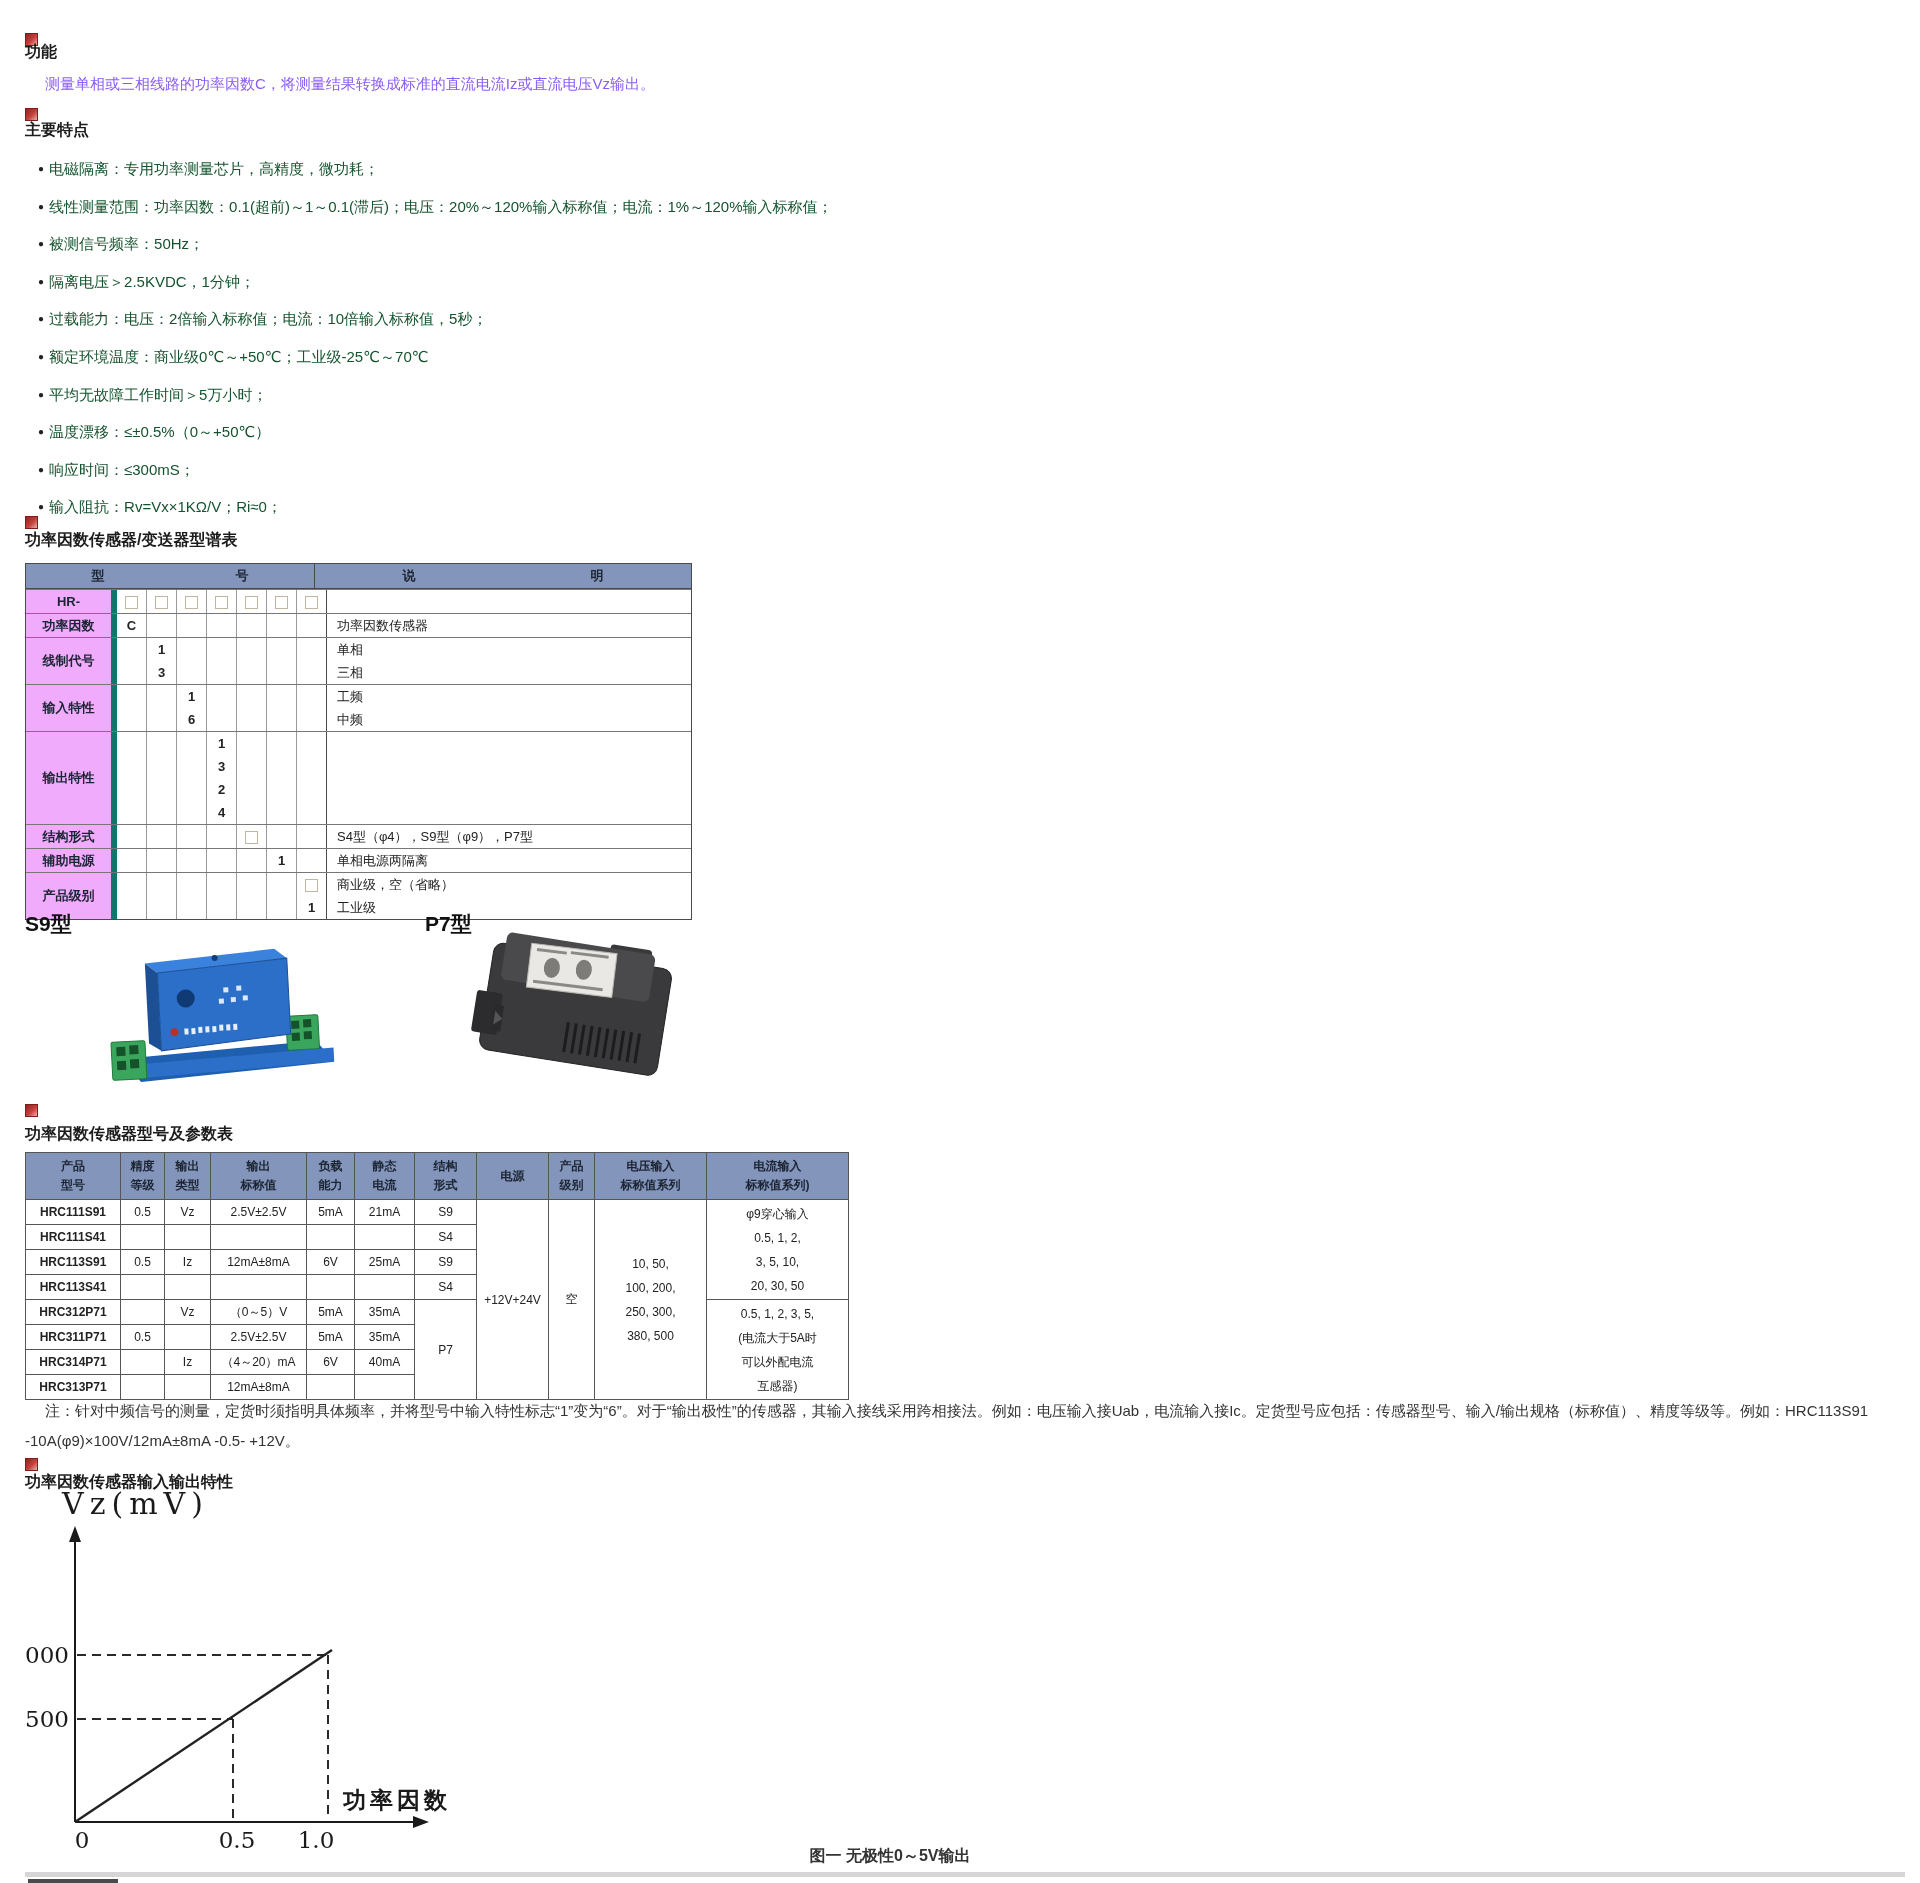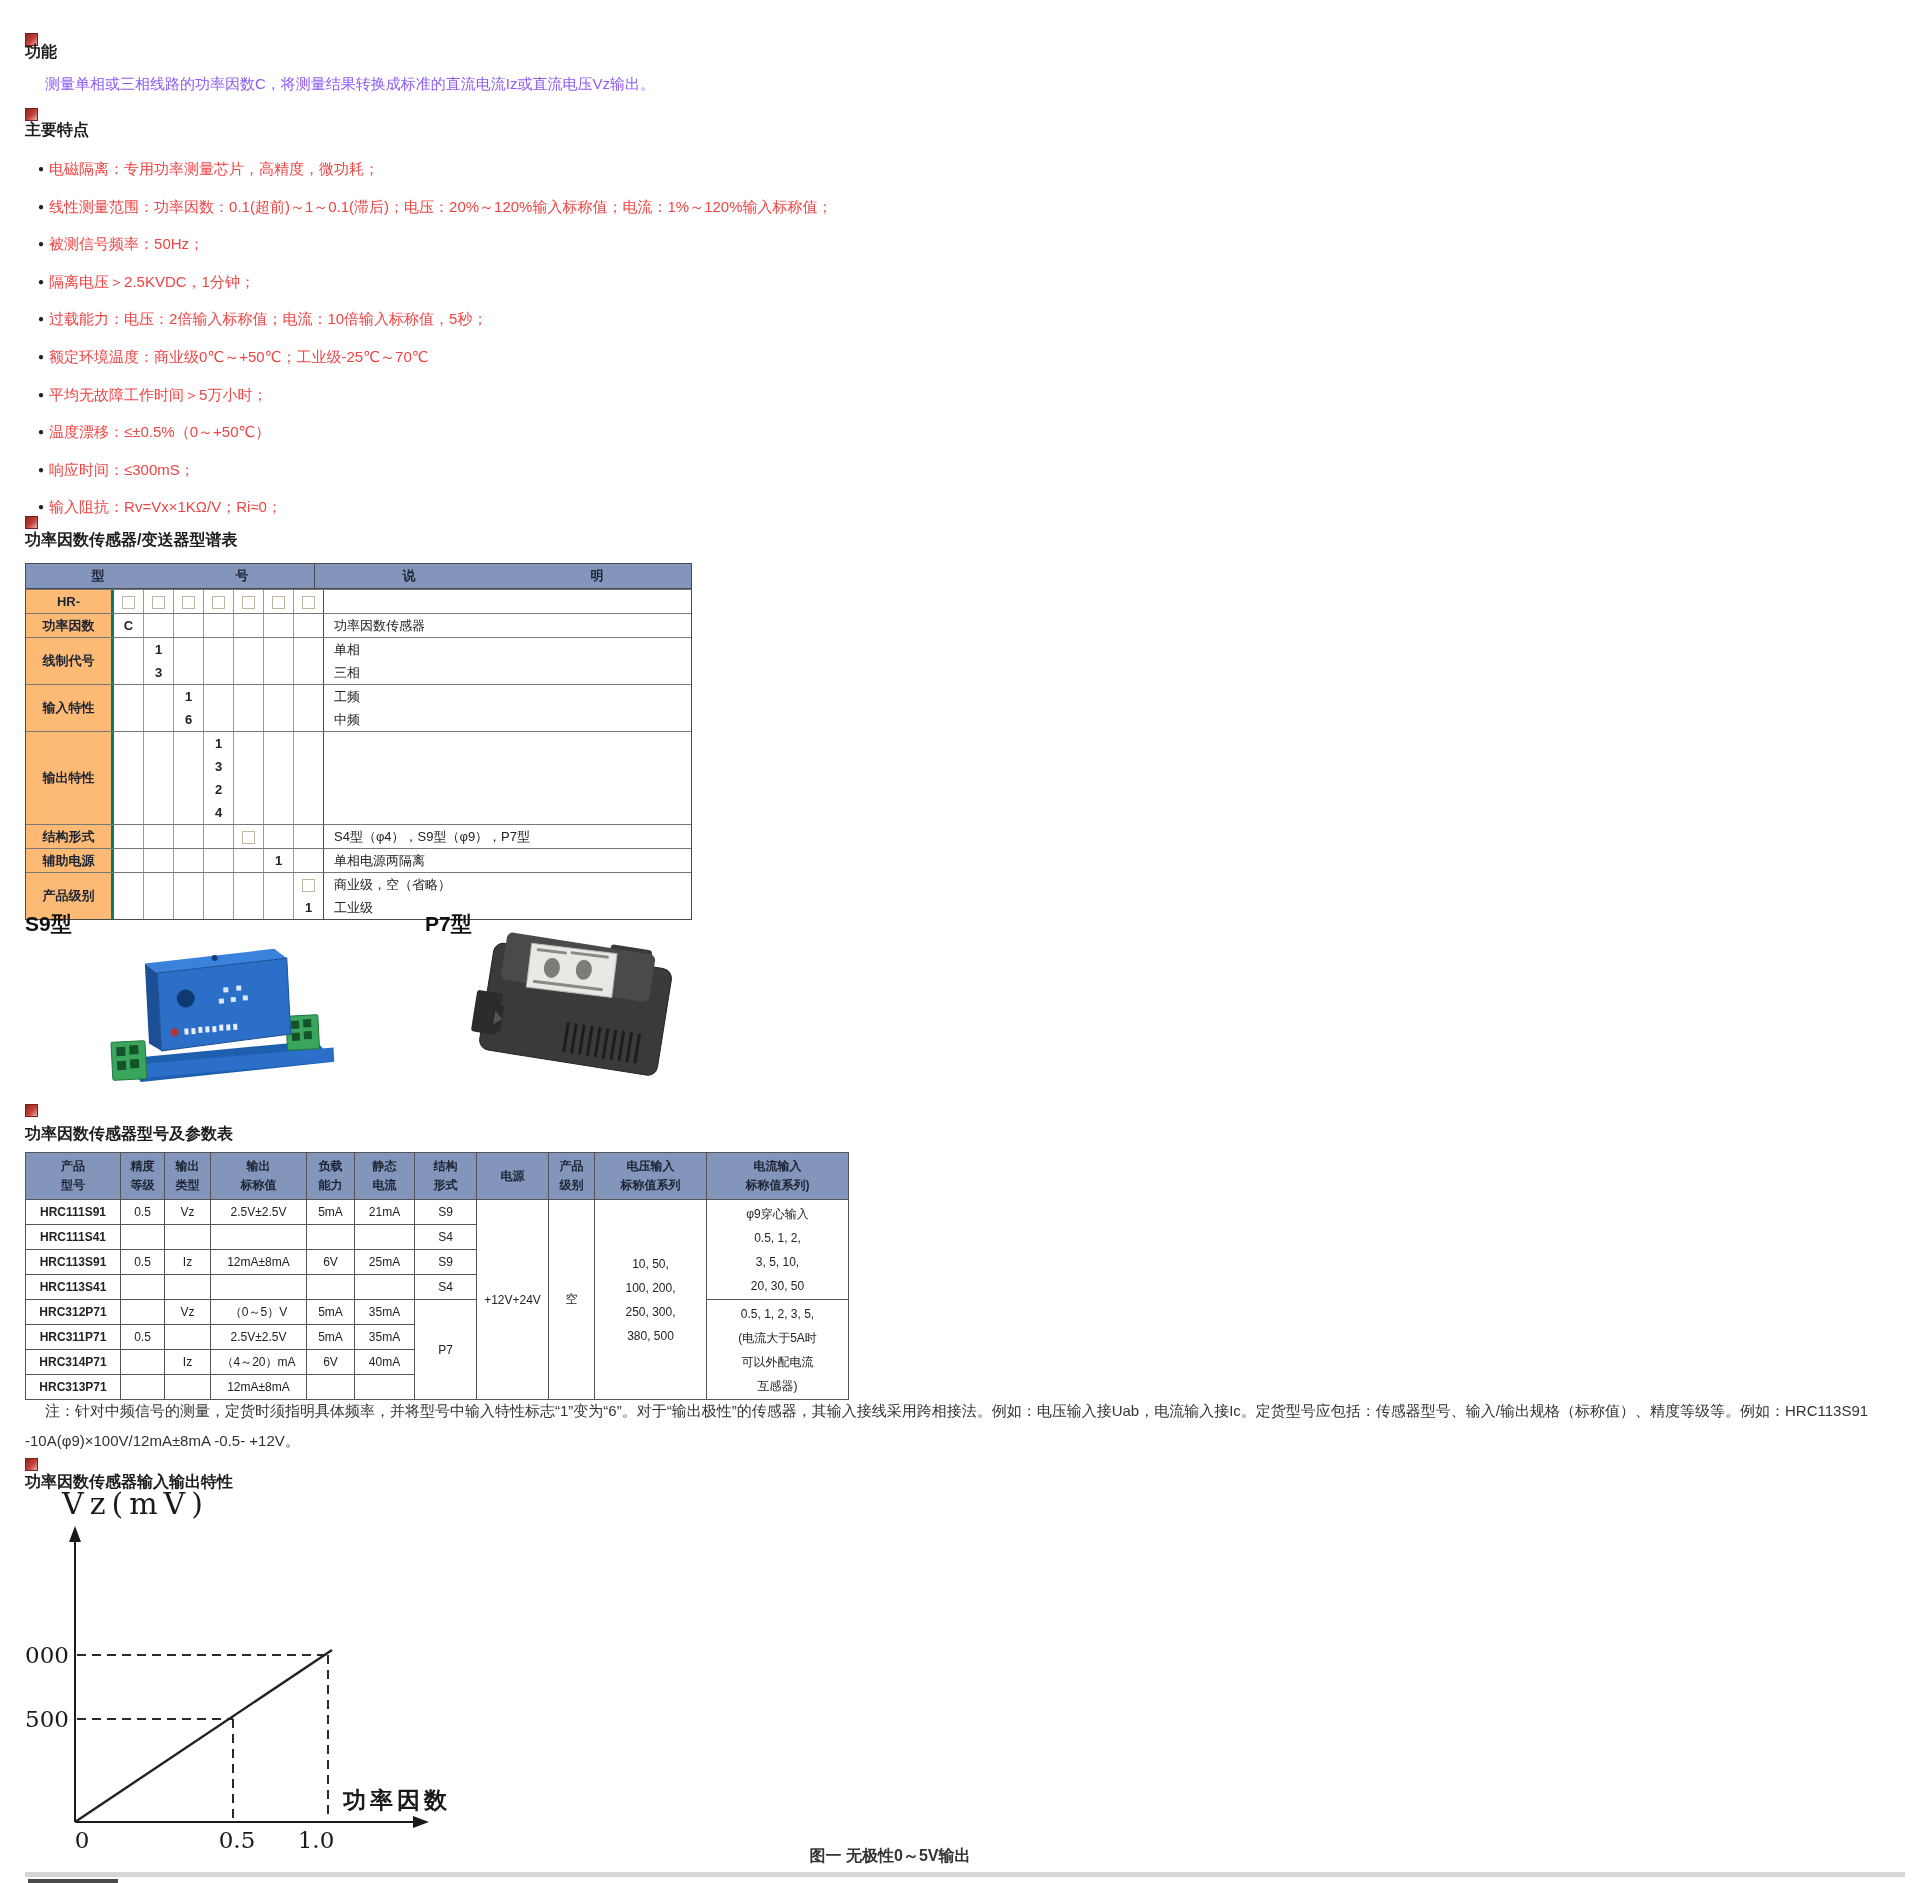--- a/index.html
+++ b/index.html
@@ -6,28 +6,28 @@
   #page{position:relative;width:1920px;height:1883px;background:#ffffff;overflow:hidden;
         font-family:"Liberation Sans","DejaVu Sans",sans-serif;color:#333;}
   .abs{position:absolute;}
   
   .mk{position:absolute;left:25px;width:11px;height:11px;border:1px solid #7a1f1c;
       background:linear-gradient(135deg,#8e2320 0%,#c6413c 55%,#e8b2ae 100%);}
   .hd{position:absolute;left:25px;margin:0;font-size:16px;font-weight:bold;color:#1c1c1c;}
   .para{position:absolute;left:45px;margin:0;font-size:15px;color:#8b5cf6;}
   
   .feat{position:absolute;left:38px;top:150px;margin:0;padding:0;list-style:none;}
-  .feat li{line-height:37.6px;font-size:15px;color:#ef4444;white-space:nowrap;}
+  .feat li{line-height:37.6px;font-size:15px;color:#14532d;white-space:nowrap;}
   .feat li::before{content:"●";font-size:10px;margin-right:5px;vertical-align:2px;color:#222;}
   
   .t1{position:absolute;left:25px;top:563px;width:665px;border:1px solid #4a4a4a;font-size:13px;}
   .t1r{display:flex;border-top:1px solid #777;align-items:stretch;}
   .t1r:first-child{border-top:none;}
-  .t1 .lab{width:85px;background:#fdba74;color:#1c2433;display:flex;align-items:center;
-           justify-content:center;border-right:3px solid #0f766e;font-weight:bold;font-size:13px;text-align:right;}
+  .t1 .lab{width:85px;background:#f0abfc;color:#1c2433;display:flex;align-items:center;
+           justify-content:center;border-right:6px solid #0f766e;font-weight:bold;font-size:13px;text-align:right;}
   .t1 .c{width:29px;border-right:1px solid #9a9a9a;text-align:center;font-weight:bold;color:#222;}
   .t1 .c:nth-child(8){border-right:1px solid #4a4a4a;}
   .t1 .d{flex:1;padding-left:10px;color:#222;}
   .t1 .ln{height:23px;line-height:23px;white-space:nowrap;}
   .t1head{background:#8395ba;height:24px;border-bottom:1px solid #4a4a4a;}
   .t1head .mh{width:288px;display:flex;justify-content:space-around;align-items:center;
               border-right:1px solid #4a4a4a;font-weight:bold;color:#1c2433;}
   .t1head .dh{flex:1;display:flex;justify-content:space-around;align-items:center;
               font-weight:bold;color:#1c2433;}
   .cbx{display:inline-block;width:11px;height:11px;border:1px solid #c0b6a2;vertical-align:middle;}

